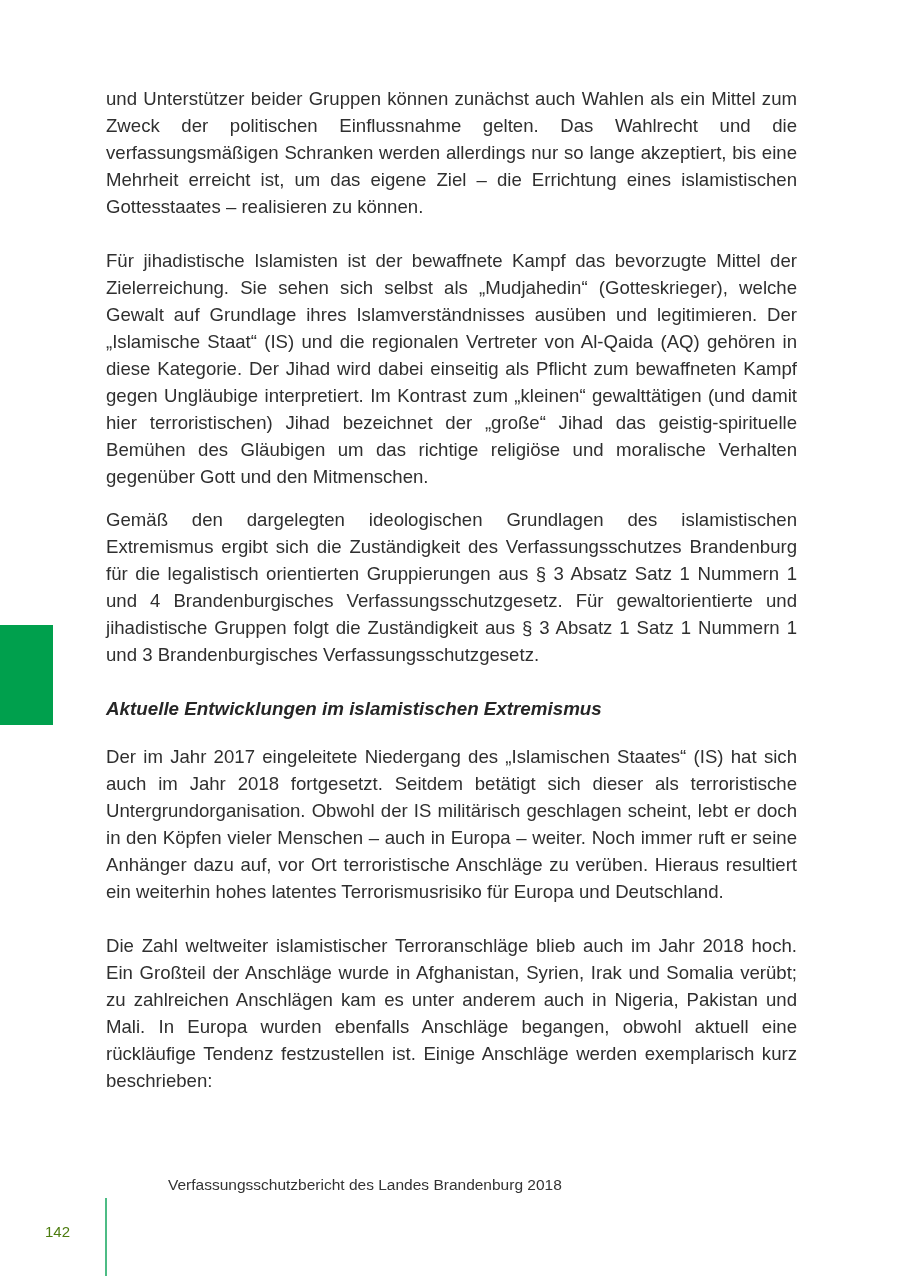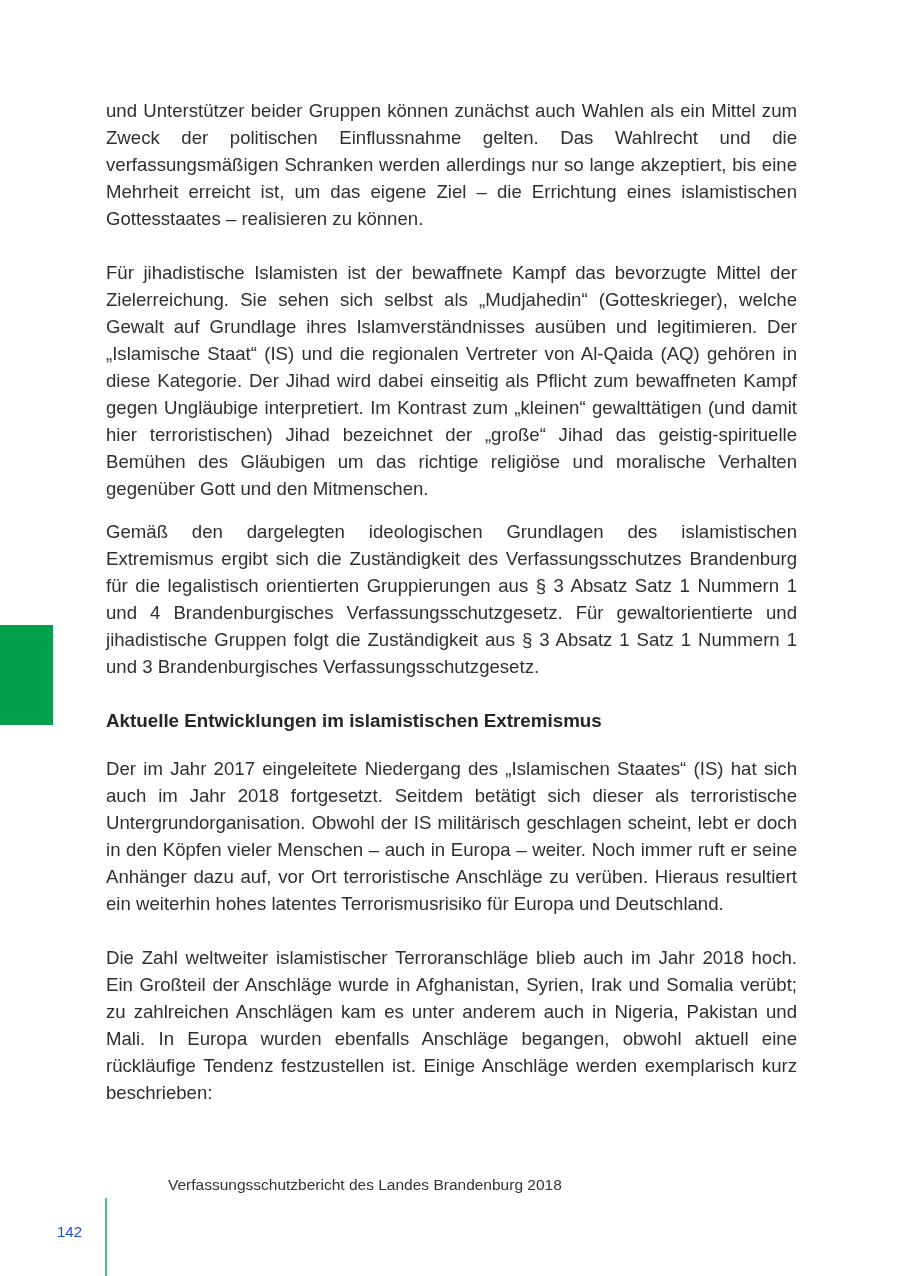--- a/index.html
+++ b/index.html
@@ -11,21 +11,21 @@
     width: 900px;
     height: 1276px;
     position: relative;
     overflow: hidden;
     font-family: "Liberation Sans", "DejaVu Sans", sans-serif;
   }
 
   
   .content {
     position: absolute;
-    top: 97px;
+    top: 85px;
     left: 106px;
     width: 691px;
     color: #2f2f2f;
     font-size: 18.6px;
     line-height: 27px;
   }
   .content p {
     margin: 0 0 27px 0;
     text-align: justify;
     hyphens: auto;
@@ -33,20 +33,21 @@
   }
   .content p.flush {       
     margin-bottom: 16px;
   }
   .section-heading {
     font-weight: bold;
     font-size: 18.8px;
     line-height: 27px;
     margin: 3px 0 21px 0;
     color: #262626;
+    font-style: italic;
   }
 
   
   .chapter-tab {
     position: absolute;
     left: 0;
     top: 625px;
     width: 53px;
     height: 100px;
     background: #00a04d;
@@ -56,27 +57,27 @@
   .footer-rule {
     position: absolute;
     left: 105px;
     top: 1198px;
     width: 2px;
     height: 78px;
     background: #4dbc85;
   }
   .page-number {
     position: absolute;
-    left: 38px;
+    left: 26px;
     top: 1223px;
     width: 44px;
     text-align: right;
     font-size: 15px;
     line-height: 18px;
-    color: #1d4ed8;
+    color: #4d7c0f;
   }
   .footer-text {
     position: absolute;
     left: 132px;
     top: 1176px;
     font-size: 15.5px;
     line-height: 18px;
     color: #333333;
     margin-left: 36px;
   }

